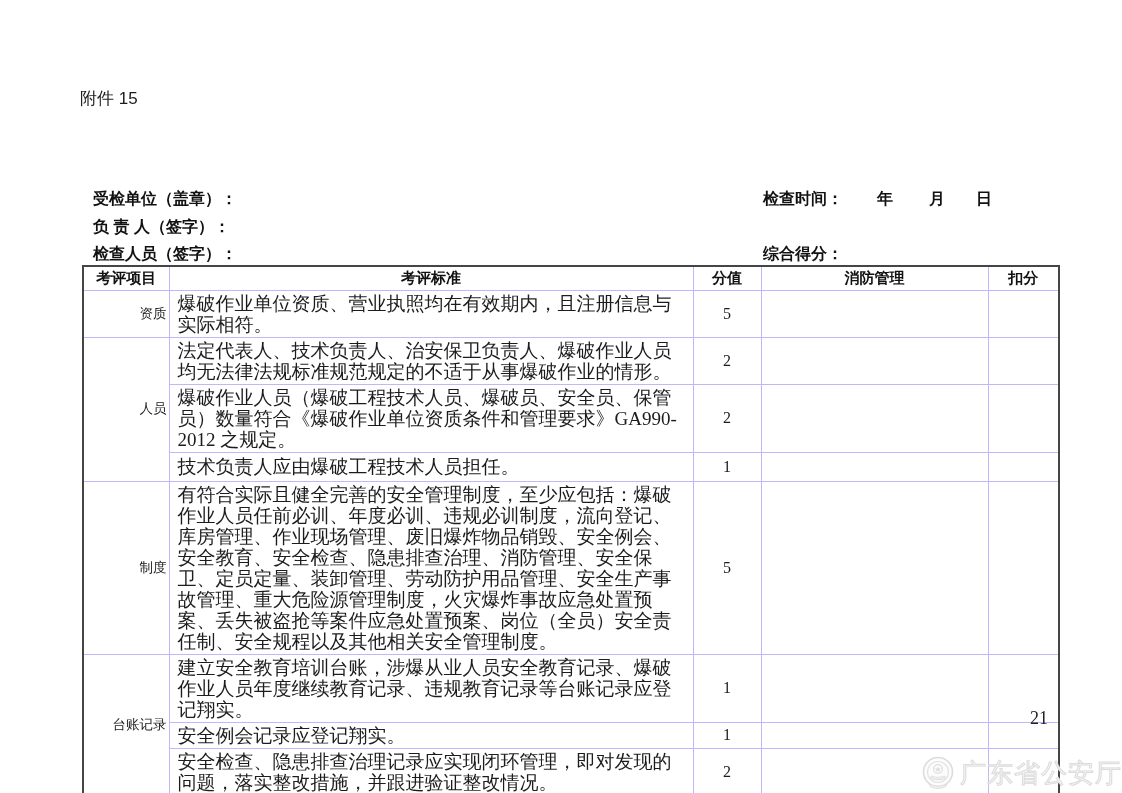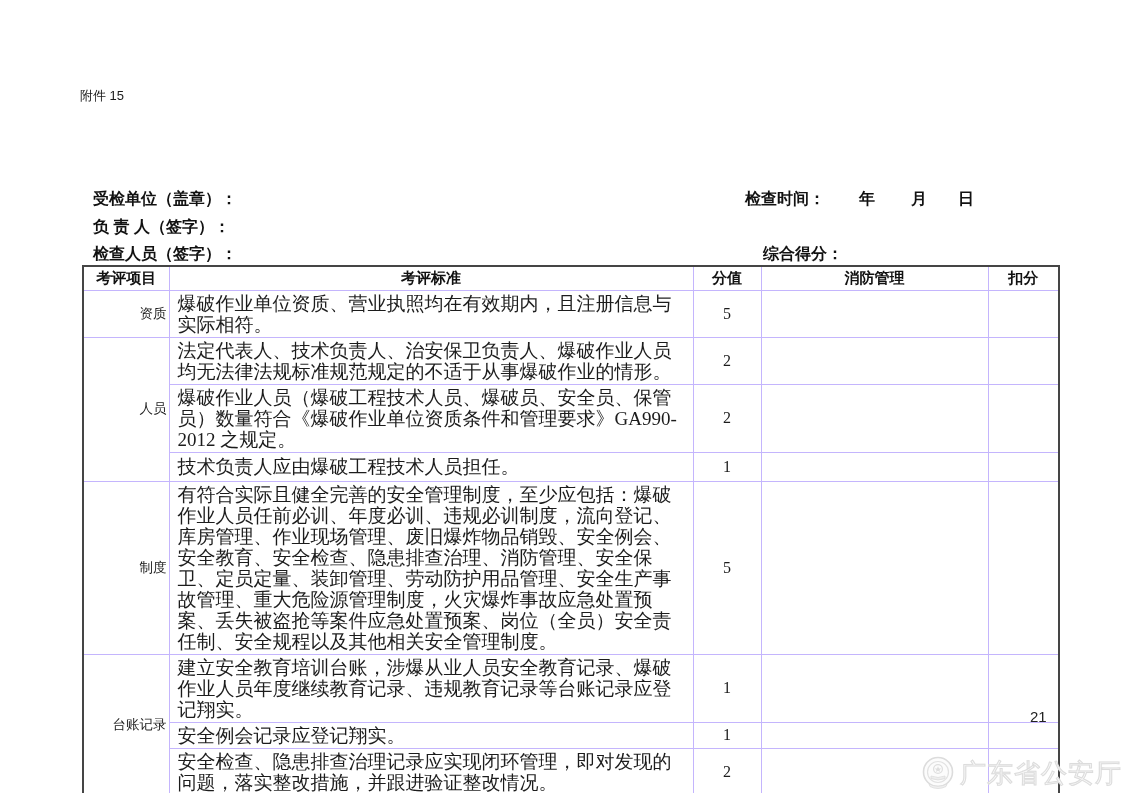--- a/index.html
+++ b/index.html
@@ -8,41 +8,41 @@
     background: #ffffff;
     position: relative;
     overflow: hidden;
     font-family: "Liberation Serif", "DejaVu Serif", serif;
     color: #1c1c1c;
   }
   .page { position: absolute; inset: 0; }
 
   .attachment {
     position: absolute; left: 80px; top: 87px;
-    font-size: 13px; font-family: "Liberation Sans", sans-serif;
+    font-size: 17px; font-family: "Liberation Sans", sans-serif;
     color: #1c1c1c;
   }
   .title {
     position: absolute; left: 82px; top: 125px; width: 976px;
     text-align: center;
     font-size: 25px; font-weight: bold; letter-spacing: 1px;
     font-family: "Liberation Sans", sans-serif;
     color: #111;
   }
 
   .meta-line {
     position: absolute;
     font-size: 16px; font-weight: bold;
     font-family: "Liberation Sans", sans-serif;
     color: #111; white-space: nowrap;
   }
   .ml-1 { left: 93px;  top: 189px; }
   .ml-2 { left: 93px;  top: 217px; }
   .ml-3 { left: 93px;  top: 244px; }
-  .mr-1 { left: 745px; top: 189px; }
+  .mr-1 { left: 763px; top: 189px; }
   .mr-3 { left: 763px; top: 244px; }
   .date-year  { margin-left: 34px; }
   .date-month { margin-left: 36px; }
   .date-day   { margin-left: 31px; }
 
   table.score {
     position: absolute; left: 82px; top: 265px;
     width: 976px;
     border-collapse: collapse; table-layout: fixed;
     border: 2px solid #454545;
@@ -67,21 +67,21 @@
     padding: 2px 8px; color: #1c1c1c;
   }
   td.score-val {
     text-align: center; font-size: 16px;
     font-family: "Liberation Serif", serif; color: #1c1c1c;
   }
   td.insp, td.deduct { background: #ffffff; }
 
   .page-number {
     position: absolute; left: 1030px; top: 708px;
-    font-size: 15px; font-family: Liberation Sans, sans-serif; color: #222;
+    font-size: 18px; font-family: Liberation Serif, serif; color: #222;
   }
 
   .watermark {
     position: absolute; right: 0px; bottom: 1px;
     display: flex; align-items: center;
     pointer-events: none;
   }
   .watermark-text {
     font-family: "Liberation Sans", sans-serif;
     font-size: 26px; font-weight: normal; letter-spacing: 1px;

